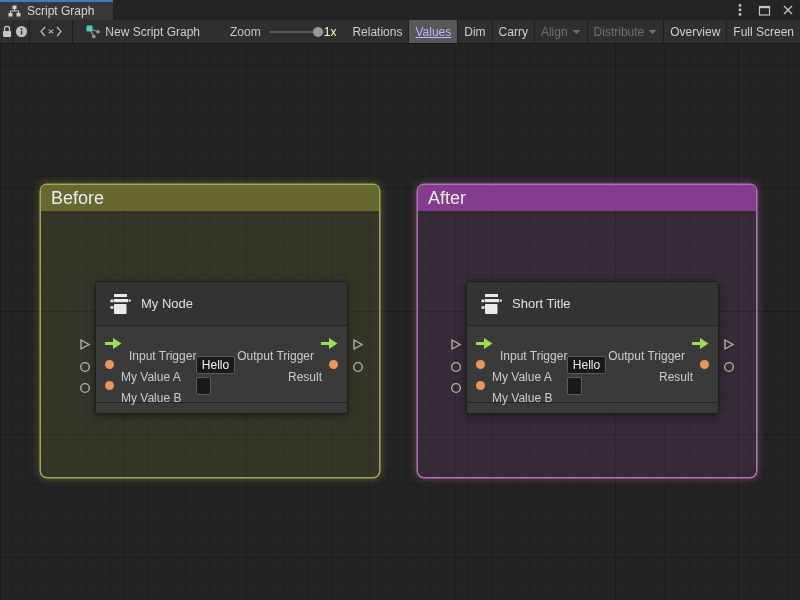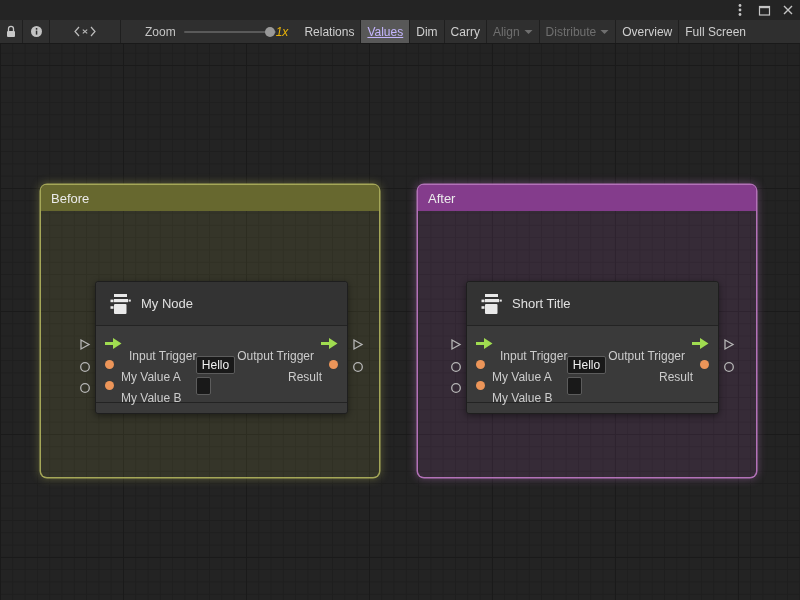--- a/index.html
+++ b/index.html
@@ -26,39 +26,39 @@
   }
   .tb-icon-btn { display:flex; align-items:center; justify-content:center; }
   .tb-sep { width:1px; background:#1f1f1f; height:100%; }
   .tb-btn { display:flex; align-items:center; gap:4px; padding:0 6px; color:#cfcfcf; }
   .tb-btn.active { background:#585858; color:#c4b5fd;text-decoration:underline; }
   .tb-btn.disabled { color:#6f6f6f; }
   .zoom-label { display:flex; align-items:center; margin-left:24px; color:#c4c4c4; }
   .slider { display:flex; align-items:center; margin-left:8px; width:92px; position:relative; }
   .slider-track { width:100%; height:2px; background:#5a5a5a; border-radius:1px; }
   .slider-handle { position:absolute; right:1px; top:50%; margin-top:-5px; width:10px; height:10px; border-radius:50%; background:#999; }
-  .zoom-value { display:flex; align-items:center; color:#eab308;font-style:italic; }
+  .zoom-value { display:flex; align-items:center; color:#fef9c3; }
   .right-group { display:flex; align-items:stretch; margin-left:10px; }
   
   .canvas {
     position:absolute; left:0; top:44px; width:800px; height:556px; overflow:hidden;
     background-color:#232323;
     background-image:
       linear-gradient(#1a1a1a 1px, transparent 1px),
       linear-gradient(90deg, #1a1a1a 1px, transparent 1px),
       linear-gradient(#1e1e1e 1px, transparent 1px),
       linear-gradient(90deg, #1e1e1e 1px, transparent 1px);
     background-size:123px 123px, 123px 123px, 12.3px 12.3px, 12.3px 12.3px;
     background-position:0 21px, 0 0, 0 21px, 0 0;
   }
   
   .group { position:absolute; width:338px; height:292px; border-radius:6px; }
   .group-header {
     height:26px; border-radius:5px 5px 0 0; display:flex; align-items:center; padding:0 10px;
-    color:#ebebeb; font-size:13px;
+    color:#ebebeb; font-size:18px;
   }
   .group.before { background:rgba(163,165,80,0.14); box-shadow:0 0 0 1.5px rgba(182,185,95,0.85), 0 0 9px 2px rgba(182,185,95,0.35); }
   .group.before .group-header { background:#67682f; }
   .group.after  { background:rgba(172,95,180,0.14); box-shadow:0 0 0 1.5px rgba(199,124,205,0.85), 0 0 9px 2px rgba(199,124,205,0.35); }
   .group.after .group-header  { background:#843c8c; }
   
   .node-wrap { position:absolute; width:253px; }
   .node {
     width:253px; background:#3a3a3a; border:1px solid #1e1e1e; border-radius:3px;
     box-shadow:0 2px 7px rgba(0,0,0,0.45);
@@ -80,20 +80,29 @@
   .field.empty { min-width:15px; padding:0 2px; }
   .node-footer { height:11px; background:#3a3a3a; border-top:1px solid #232323; border-radius:0 0 3px 3px; }
   .ext-port { position:absolute; width:12px; height:13px; }
 </style>
 </head>
 <body>
 
 <div id="window">
 
   <div class="tab-bar">
+    <div class="tab">
+      <svg width="13" height="12" viewBox="0 0 13 12">
+        <path d="M6.5 4v2M2.5 8V6h8v2" stroke="#cfcfcf" stroke-width="1.1" fill="none"></path>
+        <rect x="4.5" y="0.5" width="4" height="3.5" fill="#cfcfcf"></rect>
+        <rect x="0.5" y="8" width="4" height="3.5" fill="#cfcfcf"></rect>
+        <rect x="8.5" y="8" width="4" height="3.5" fill="#cfcfcf"></rect>
+      </svg>
+      <span>Script Graph</span>
+    </div>
     <div class="win-controls">
       <div class="win-btn">
         <svg width="4" height="14" viewBox="0 0 4 14">
           <circle cx="2" cy="2.5" r="1.4" fill="#c4c4c4"></circle>
             <circle cx="2" cy="7" r="1.4" fill="#c4c4c4"></circle>
             <circle cx="2" cy="11.5" r="1.4" fill="#c4c4c4"></circle>
         </svg>
       </div>
       <div class="win-btn">
         <svg width="13" height="13" viewBox="0 0 13 13">
@@ -126,20 +135,29 @@
     </div>
     <div class="tb-sep"></div>
     <div class="tb-icon-btn" style="width:70px">
       <svg width="22" height="11" viewBox="0 0 22 11">
         <path d="M5 1L1 5.5 5 10M17 1l4 4.5L17 10" fill="none" stroke="#bdbdbd" stroke-width="1.2"></path>
         <path d="M8.8 3.6l4.4 3.8M13.2 3.6L8.8 7.4" stroke="#bdbdbd" stroke-width="1.1"></path>
       </svg>
     </div>
     <div class="tb-sep"></div>
 
+    <div class="tb-btn" style="margin-left:8px">
+      <svg width="15" height="14" viewBox="0 0 15 14">
+        <path d="M4 4l7.5 2.5M4 4l3.5 7" stroke="#9a9a9a" stroke-width="1.2"></path>
+        <rect x="0.5" y="0.5" width="6" height="6" rx="1" fill="#4fd0b5"></rect>
+        <circle cx="12" cy="6.8" r="1.8" fill="#9a9a9a"></circle>
+        <circle cx="7.8" cy="11.5" r="1.8" fill="#9a9a9a"></circle>
+      </svg>
+      <span>New Script Graph</span>
+    </div>
 
     <div class="zoom-label">Zoom</div>
     <div class="slider">
       <div class="slider-track"></div>
       <div class="slider-handle"></div>
     </div>
     <div class="zoom-value">1x</div>
 
     <div class="right-group">
       <div class="tb-btn">

